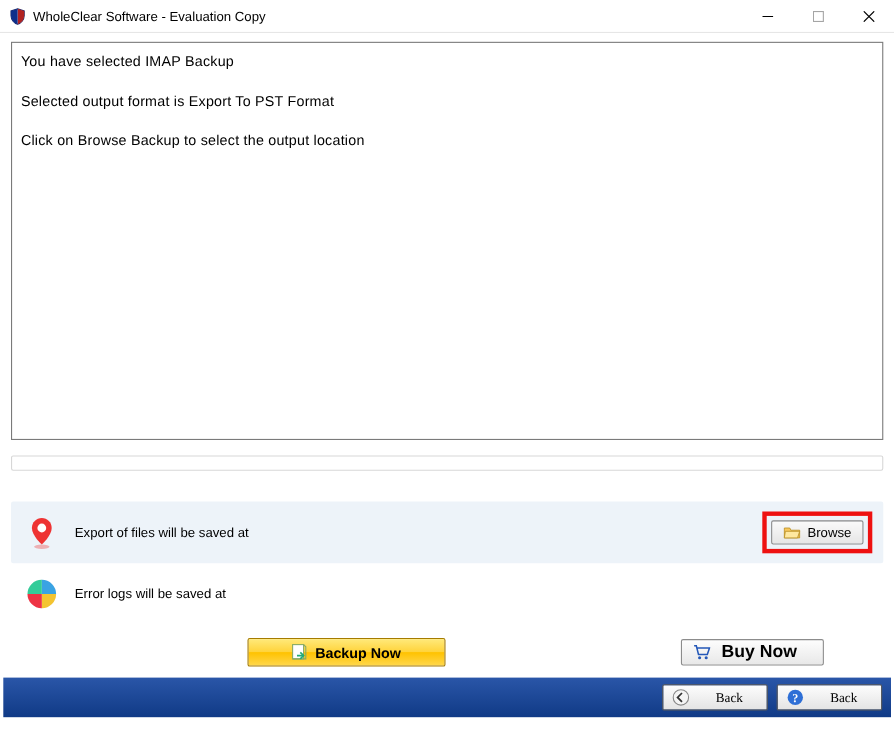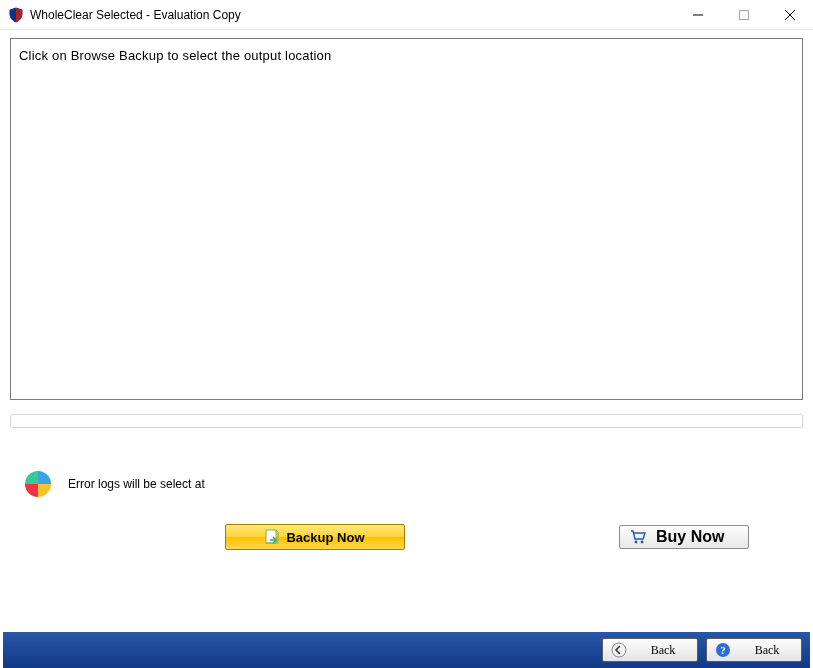--- a/index.html
+++ b/index.html
@@ -37,37 +37,37 @@
   .btn svg { width: 16px; height: 16px; }
 
   
   .centerline { display: flex; align-items: center; margin-top: 8px; height: 34px; }
   .centerline .spacer-left { flex: 1; }
   .centerline .spacer-right { width: 54px; }
   .backup-btn { display: inline-flex; align-items: center; justify-content: center; gap: 6px; width: 180px; height: 26px; font-weight: bold; font-size: 13px; background: linear-gradient(#ffe97a,#ffd33a 49%,#ffc200 51%,#ffd74c); border: 1px solid #a57b00; border-radius: 2px; }
   .buynow-btn { display: inline-flex; align-items: center; gap: 10px; width: 130px; height: 24px; padding: 0 10px; font-weight: bold; font-size: 16px; background: linear-gradient(#fdfdfd,#e8e8e8); border: 1px solid #8c8c8c; border-radius: 2px; }
 
   
-  .footer { position: absolute; left: 3px; right: 3px; bottom: 0; height: 36px; background: linear-gradient(#2a56a8,#103a86); display: flex; align-items: center; justify-content: flex-end; gap: 8px; padding-right: 8px; }
+  .footer { position: absolute; left: 3px; right: 3px; bottom: 16px; height: 36px; background: linear-gradient(#2a56a8,#103a86); display: flex; align-items: center; justify-content: flex-end; gap: 8px; padding-right: 8px; }
   .fbtn { display: inline-flex; align-items: center; gap: 10px; width: 96px; height: 24px; padding: 0 8px; font: 12px Tahoma; background: linear-gradient(#fdfdfd,#e4e4e4); border: 1px solid #5b5b5b; border-radius: 2px; color: #000; }
   .fbtn .ic { width: 16px; height: 16px; display: inline-flex; align-items: center; justify-content: center; }
   .fbtn .txt { flex: 1; text-align: center; }
 </style>
 </head>
 <body>
 
 <div class="titlebar">
   <span class="appicon">
     <svg viewBox="0 0 16 16">
       <path d="M8 1l6 2v4c0 4-3 7-6 8-3-1-6-4-6-8V3l6-2z" fill="#fff" stroke="#1a2a6b" stroke-width="1"></path>
       <path d="M8 1v14c3-1 6-4 6-8V3L8 1z" fill="#b02222"></path>
       <path d="M8 1v14c-3-1-6-4-6-8V3l6-2z" fill="#0e2f8a"></path>
     </svg>
   </span>
-  <span class="title">WholeClear Selected - Evaluation Copy</span>
+  <span class="title">WholeClear Software - Evaluation Copy</span>
   <div class="winbtns">
     <div class="winbtn">
       <svg width="10" height="10">
           <line x1="0" y1="5" x2="10" y2="5" stroke="#000" stroke-width="1"></line>
         </svg>
     </div>
     <div class="winbtn restore">
       <svg width="10" height="10">
           <rect x="0.5" y="0.5" width="9" height="9" fill="none" stroke="#000" stroke-width="1"></rect>
         </svg>
@@ -77,38 +77,61 @@
           <line x1="0" y1="0" x2="10" y2="10" stroke="#000" stroke-width="1"></line>
           <line x1="10" y1="0" x2="0" y2="10" stroke="#000" stroke-width="1"></line>
         </svg>
     </div>
   </div>
 </div>
 
 <div class="body">
 
   <div class="infobox">
+    <p>You have selected IMAP Backup</p>
+    <p>Selected output format is Export To PST Format</p>
     <p>Click on Browse Backup to select the output location</p>
   </div>
 
   <div class="sepbar"></div>
 
   <div class="rows">
+    <div class="row alt">
+      <span class="ricon">
+        <svg viewBox="0 0 32 32">
+          <path d="M16 3c-5 0-9 4-9 9 0 7 9 15 9 15s9-8 9-15c0-5-4-9-9-9z" fill="#e33"></path>
+          <circle cx="16" cy="12" r="4" fill="#fff"></circle>
+          <ellipse cx="16" cy="29" rx="7" ry="2" fill="#e33" opacity=".35"></ellipse>
+        </svg>
+      </span>
+      <span class="rlabel">Export of files will be saved at</span>
+      <span class="rbtn-wrap">
+        <span class="hlframe">
+          <span class="btn">
+            <svg viewBox="0 0 16 16">
+              <path d="M1 4h5l1 2h8v7H1z" fill="#f7c75b" stroke="#b58a1c" stroke-width=".7"></path>
+              <path d="M2 7h13l-2 6H1z" fill="#ffe8a0" stroke="#b58a1c" stroke-width=".7"></path>
+            </svg>
+            <span>Browse</span>
+          </span>
+        </span>
+      </span>
+    </div>
 
     <div class="row">
       <span class="ricon">
         <svg viewBox="0 0 32 32">
           <circle cx="16" cy="16" r="13" fill="#eee"></circle>
           <path d="M16 16V3a13 13 0 0 1 13 13z" fill="#3aa3e3"></path>
           <path d="M16 16h13a13 13 0 0 1-13 13z" fill="#f4c430"></path>
           <path d="M16 16v13A13 13 0 0 1 3 16z" fill="#e34"></path>
           <path d="M16 16H3A13 13 0 0 1 16 3z" fill="#3c9"></path>
         </svg>
       </span>
-      <span class="rlabel">Error logs will be select at</span>
+      <span class="rlabel">Error logs will be saved at</span>
       <span class="rbtn-wrap"></span>
     </div>
   </div>
 
   <div class="centerline">
     <span class="spacer-left"></span>
     <span class="backup-btn">
       <svg width="16" height="16" viewBox="0 0 16 16">
         <rect x="2" y="1" width="10" height="13" fill="#fff" stroke="#8a6" stroke-width="1"></rect>
         <path d="M12 1l2 2v11H2" fill="none" stroke="#8a6" stroke-width="1"></path>

